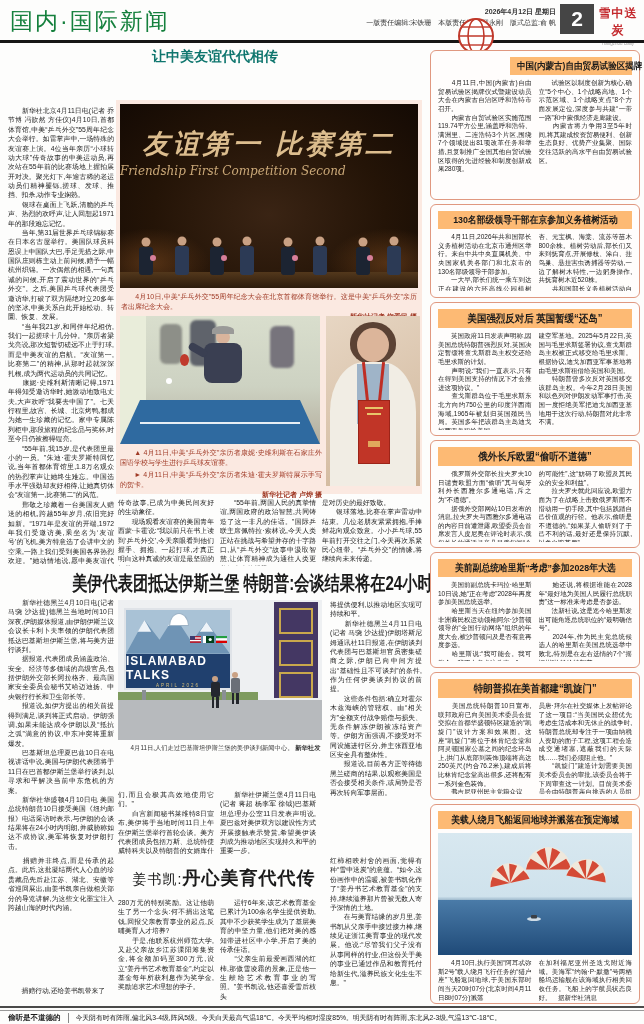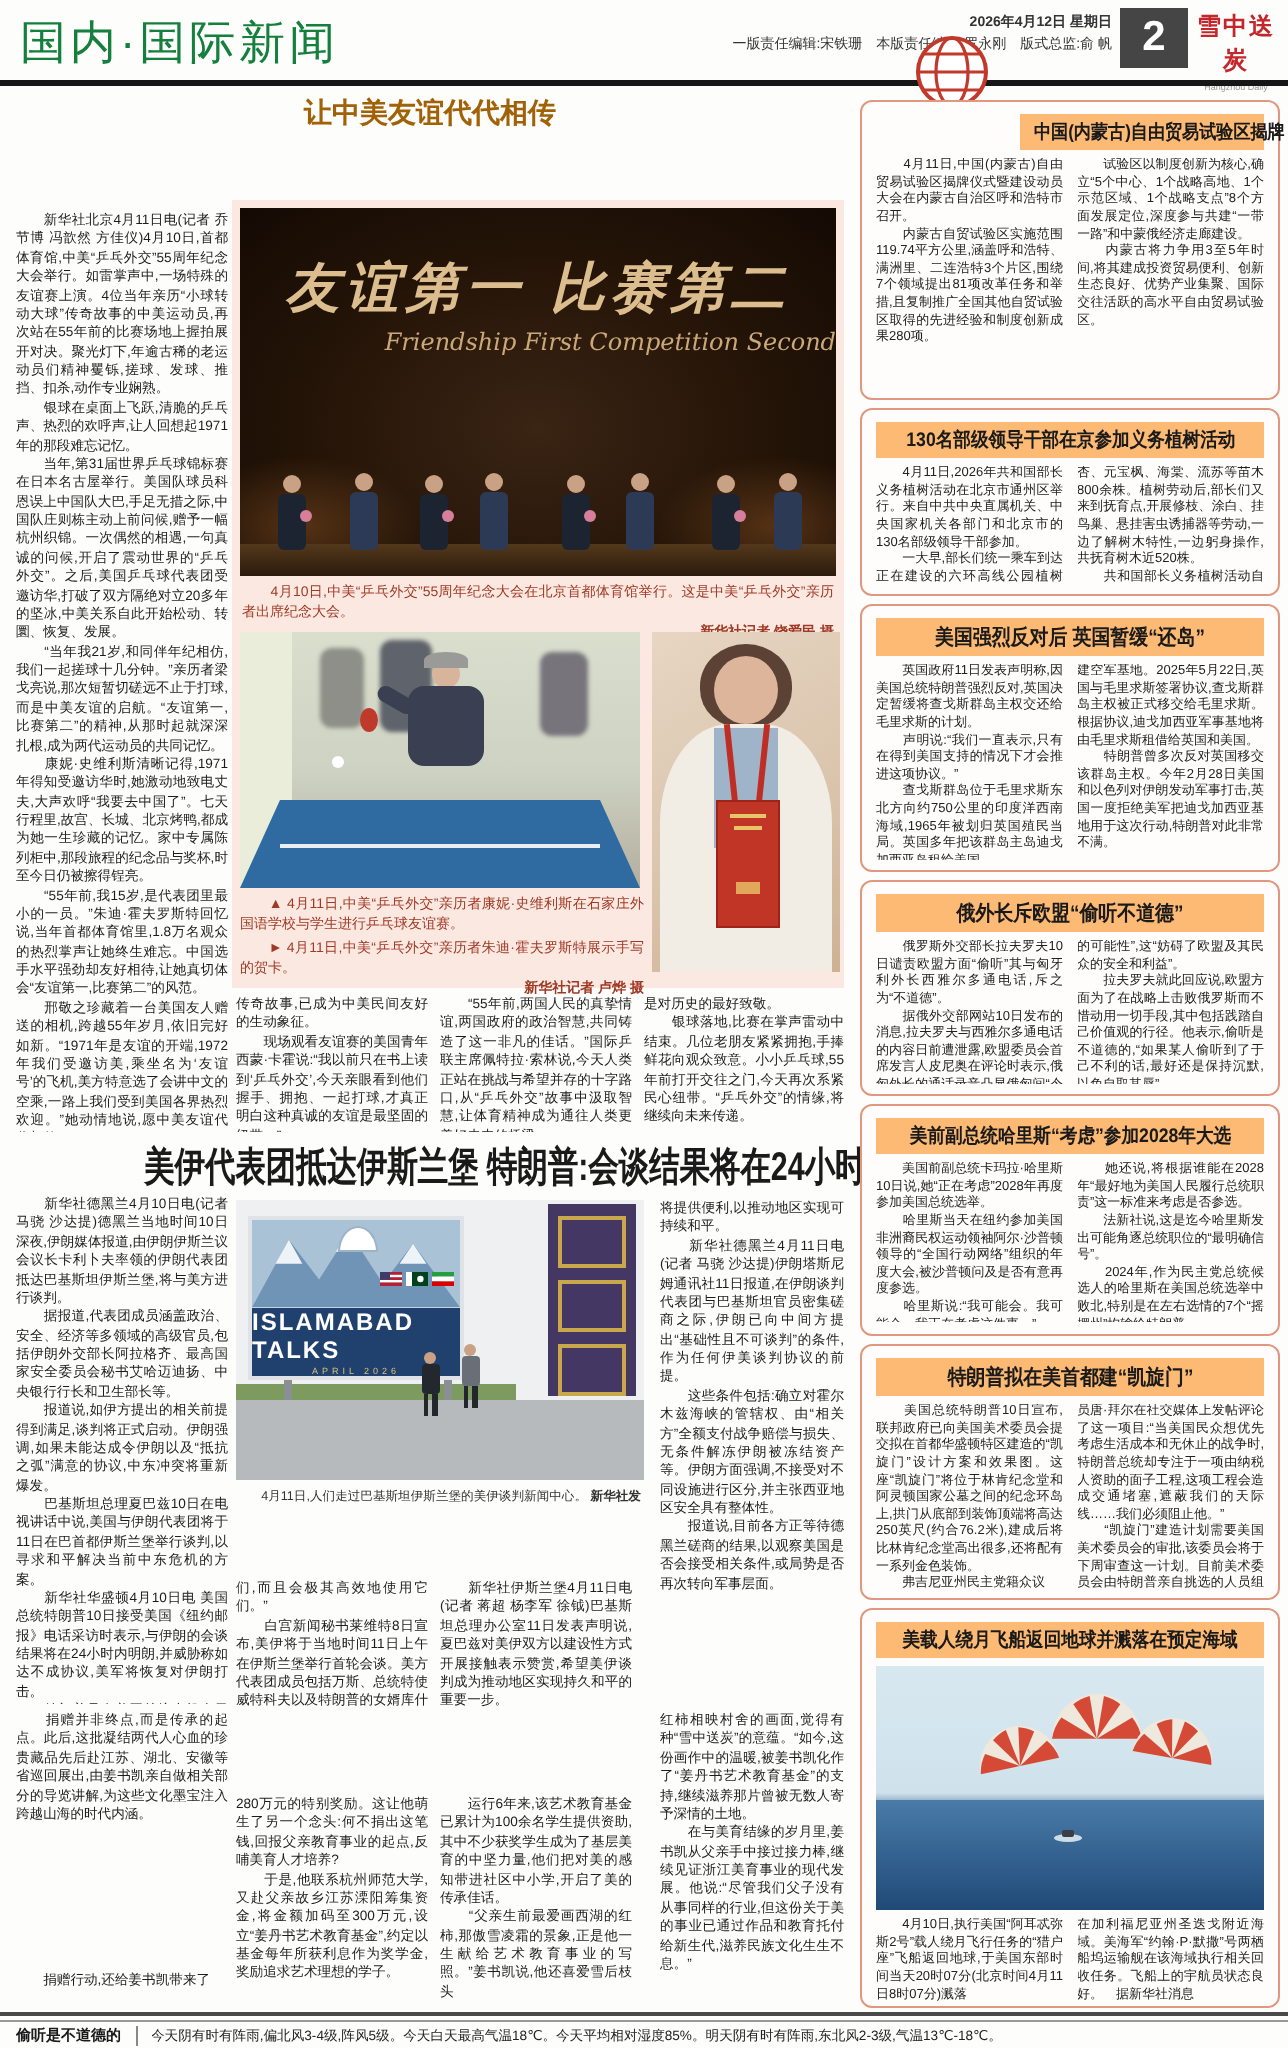--- a/index.html
+++ b/index.html
@@ -16,31 +16,31 @@
   .masthead .cn{font-family:"DejaVu Serif",serif;font-weight:800;font-size:12px;color:#c3272b;letter-spacing:1px;}
   .masthead .en{font-size:4.5px;color:#999;margin-top:2px;}
   .toprule{left:0;top:40px;width:644px;height:3px;background:#161616;}
   
   .col{position:absolute;font-size:6.8px;line-height:1.38;text-align:justify;color:#1c1c1c;
        white-space:pre-line;overflow:hidden;}
   .rrcol{flex:1;font-size:6.5px;line-height:1.33;text-align:justify;color:#222;white-space:pre-line;overflow:hidden;}
   .cap{color:#a03a26;font-size:7px;line-height:1.4;text-align:justify;}
   .credit{font-weight:700;}
   
-  .kicker{left:8px;top:48px;width:414px;text-align:center;font-size:14px;font-weight:700;color:#a16207;}
+  .kicker{left:8px;top:48px;width:414px;text-align:center;font-size:14px;font-weight:700;color:#0f766e;}
   .lead-head{left:8px;top:65px;width:414px;text-align:center;font-size:23px;font-weight:900;color:#0d0d0d;letter-spacing:0.5px;}
   .pink-panel{left:116px;top:100px;width:306px;height:394px;background:#fbe9e1;}
   .stage{left:120px;top:104px;width:298px;height:184px;overflow:hidden;
          background:radial-gradient(ellipse at 50% 60%,#3a2414 0%,#241407 55%,#140a04 100%);}
   .stage .glow{position:absolute;bottom:-10px;width:120px;height:70px;border-radius:50%;
                background:radial-gradient(ellipse,#a4622b66,#0000 70%);}
   .stage-cn{position:absolute;top:22px;left:0;width:100%;text-align:center;
             font-family:"DejaVu Serif",serif;font-weight:700;font-style:italic;
             font-size:27px;color:#dcbd8e;letter-spacing:3px;}
-  .stage-en{position:absolute;top:60px;left:0;width:100%;text-align:right;
+  .stage-en{position:absolute;top:60px;left:0;width:100%;text-align:left;
             font-family:"DejaVu Serif",serif;font-style:italic;font-size:12px;color:#caa878;}
   .stage-floor{position:absolute;bottom:0;left:0;width:100%;height:16px;
                background:linear-gradient(#53381c,#2c1b0c);}
   .stage-people{position:absolute;bottom:10px;left:0;width:100%;height:46px;}
   .photo2{left:120px;top:316px;width:200px;height:128px;overflow:hidden;
           background:linear-gradient(#d9decd 0%,#cdd2c2 55%,#b4ad9d 100%);}
   .photo3{left:326px;top:316px;width:94px;height:170px;overflow:hidden;
           background:linear-gradient(150deg,#e7d6c3,#d9c3ab 60%,#cdb193);}
   
   .iran-headwrap{left:8px;top:570px;width:414px;text-align:center;}
@@ -285,20 +285,23 @@
 　　新华社华盛顿4月10日电 美国总统特朗普10日接受美国《纽约邮报》电话采访时表示,与伊朗的会谈结果将在24小时内明朗,并威胁称如达不成协议,美军将恢复对伊朗打击。
 　　特朗普是在美国总统专机当天启程前往巴基斯坦首都伊斯兰堡后不久发表此番言论。特朗普说,“大约24小时后,我们就会见分晓,我</div>
   <div class="col" style="left:330px;top:600px;width:92px;height:252px;">将提供便利,以推动地区实现可持续和平。
 　　新华社德黑兰4月11日电(记者 马骁 沙达提)伊朗塔斯尼姆通讯社11日报道,在伊朗谈判代表团与巴基斯坦官员密集磋商之际,伊朗已向中间方提出“基础性且不可谈判”的条件,作为任何伊美谈判协议的前提。
 　　这些条件包括:确立对霍尔木兹海峡的管辖权、由“相关方”全额支付战争赔偿与损失、无条件解冻伊朗被冻结资产等。伊朗方面强调,不接受对不同设施进行区分,并主张西亚地区安全具有整体性。
 　　报道说,目前各方正等待德黑兰磋商的结果,以观察美国是否会接受相关条件,或局势是否再次转向军事层面。</div>
   <div class="col" style="left:118px;top:790px;width:96px;height:66px;">们,而且会极其高效地使用它们。”
 　　白宫新闻秘书莱维特8日宣布,美伊将于当地时间11日上午在伊斯兰堡举行首轮会谈。美方代表团成员包括万斯、总统特使威特科夫以及特朗普的女婿库什纳。</div>
   <div class="col" style="left:220px;top:790px;width:96px;height:66px;">　　新华社伊斯兰堡4月11日电(记者 蒋超 杨李军 徐钺)巴基斯坦总理办公室11日发表声明说,夏巴兹对美伊双方以建设性方式开展接触表示赞赏,希望美伊谈判成为推动地区实现持久和平的重要一步。</div>
 
+  <div class="abs jiang-head">
+    <span class="p">姜书凯:</span><span class="m">丹心美育代代传</span>
+  </div>
   <div class="col" style="left:8px;top:856px;width:106px;height:98px;">　　捐赠并非终点,而是传承的起点。此后,这批凝结两代人心血的珍贵藏品先后赴江苏、湖北、安徽等省巡回展出,由姜书凯亲自做相关部分的导览讲解,为这些文化墨宝注入跨越山海的时代内涵。</div>
   <div class="col" style="left:8px;top:986px;width:106px;height:18px;">　　捐赠行动,还给姜书凯带来了</div>
   <div class="col" style="left:118px;top:898px;width:96px;height:106px;">280万元的特别奖励。这让他萌生了另一个念头:何不捐出这笔钱,回报父亲教育事业的起点,反哺美育人才培养?
 　　于是,他联系杭州师范大学,又赴父亲故乡江苏溧阳筹集资金,将金额加码至300万元,设立“姜丹书艺术教育基金”,约定以基金每年所获利息作为奖学金,奖励追求艺术理想的学子。</div>
   <div class="col" style="left:220px;top:898px;width:96px;height:106px;">　　运行6年来,该艺术教育基金已累计为100余名学生提供资助,其中不少获奖学生成为了基层美育的中坚力量,他们把对美的感知带进社区中小学,开启了美的传承佳话。
 　　“父亲生前最爱画西湖的红柿,那傲雪凌霜的景象,正是他一生献给艺术教育事业的写照。”姜书凯说,他还喜爱雪后枝头</div>
   <div class="col" style="left:330px;top:856px;width:92px;height:148px;">红柿相映村舍的画面,觉得有种“雪中送炭”的意蕴。“如今,这份画作中的温暖,被姜书凯化作了“姜丹书艺术教育基金”的支持,继续滋养那片曾被无数人寄予深情的土地。
 　　在与美育结缘的岁月里,姜书凯从父亲手中接过接力棒,继续见证浙江美育事业的现代发展。他说:“尽管我们父子没有从事同样的行业,但这份关于美的事业已通过作品和教育托付给新生代,滋养民族文化生生不息。”</div>
 
   <div class="rrbox" style="top:50px;height:150px;">

